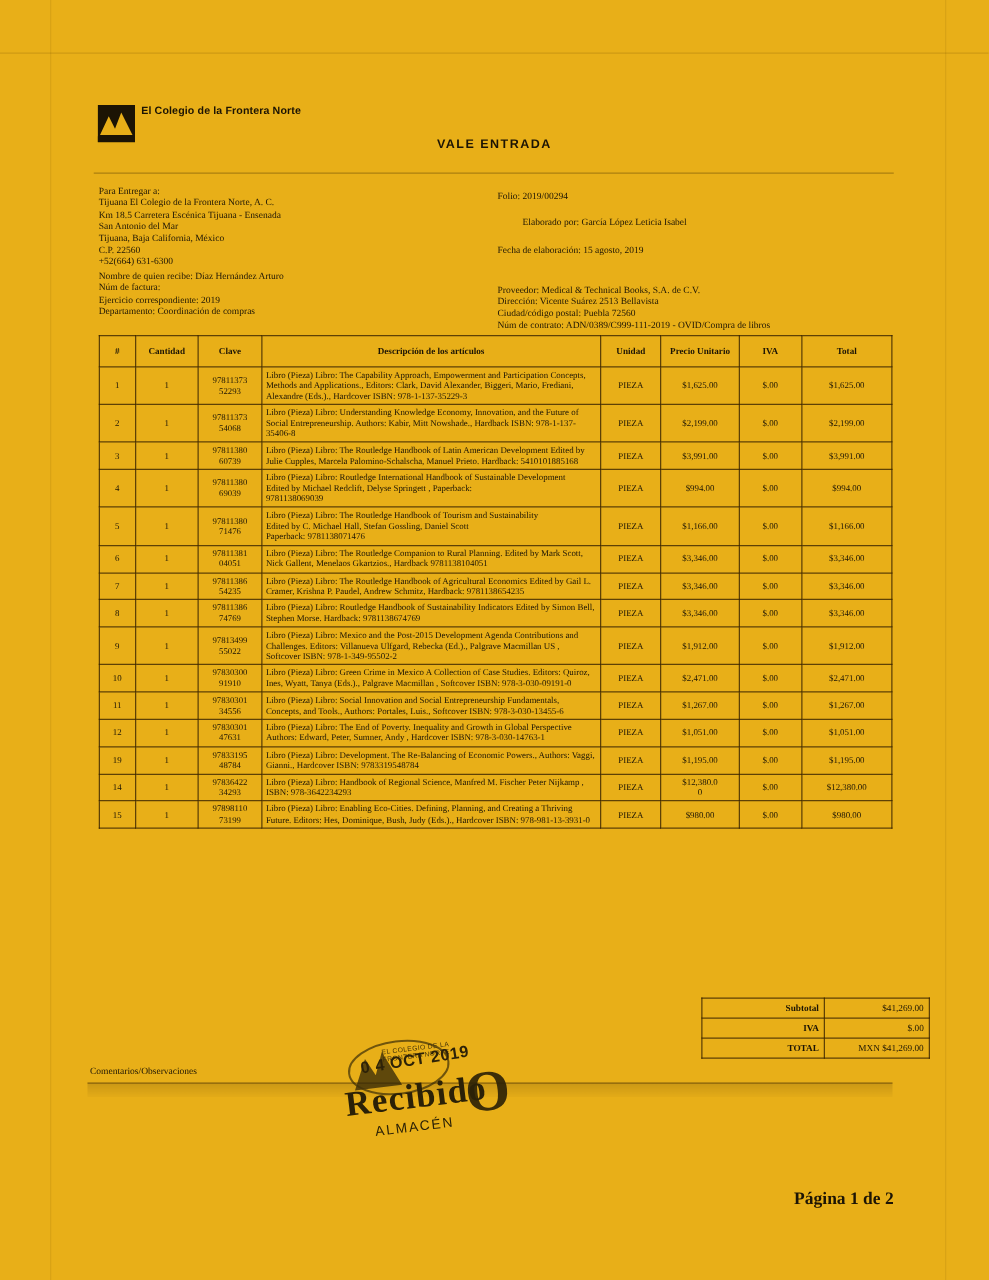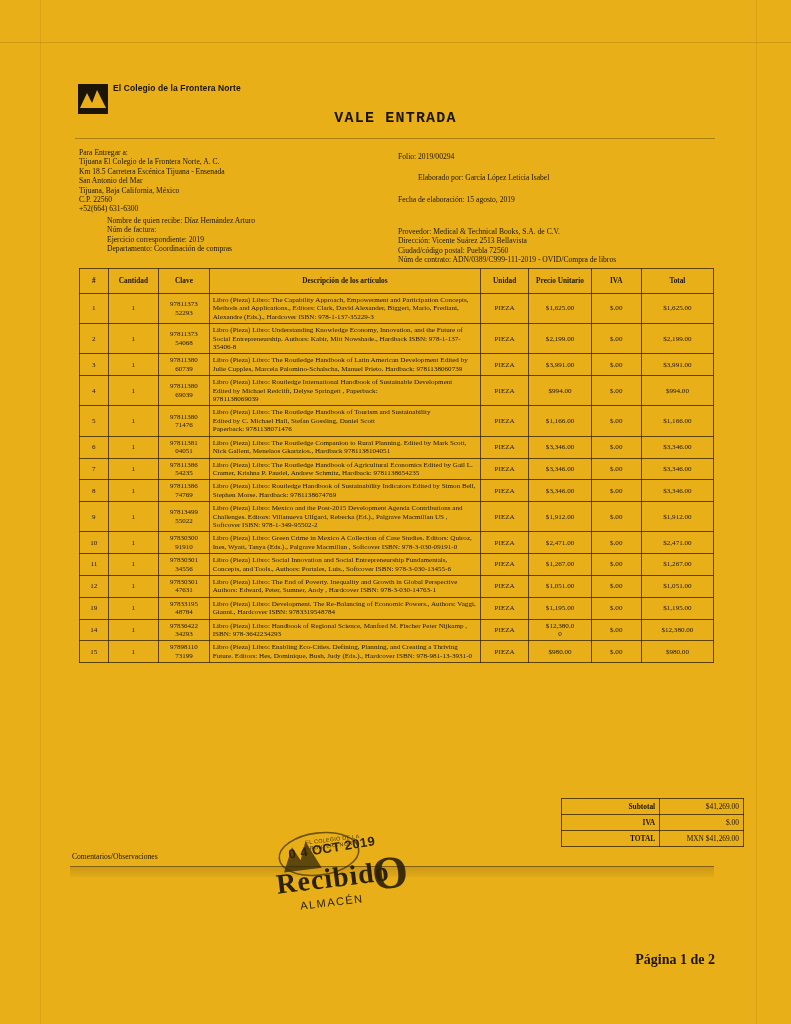--- a/index.html
+++ b/index.html
@@ -56,42 +56,42 @@
     line-height: 9.8px;
     font-weight: bold;
     color: #1c1404;
     letter-spacing: 0.1px;
   }
   .doc-title {
     position: absolute;
     left: 0; top: 110px;
     width: 791px;
     text-align: center;
-    font-family: Liberation Mono, monospace;
-    font-weight: bold;
-    font-size: 15px;
+    font-family: Liberation Sans, sans-serif;
+    font-weight: bold;
+    font-size: 10px;
     letter-spacing: 1.2px;
     color: #1c1404;
   }
   .hr-top {
     position: absolute;
     left: 75px; top: 138px; width: 640px; height: 1px;
     background: rgba(60,40,0,0.35);
   }
 
   
   .meta {
     position: absolute;
     font-size: 7.6px;
     line-height: 9.4px;
     color: #1d1505;
     white-space: pre-line;
   }
   .meta-left-1 { left: 79px; top: 148px; }
-  .meta-left-2 { left: 79px; top: 216px; margin-left: 28px; }
+  .meta-left-2 { left: 79px; top: 216px; }
   .meta-right-1 { left: 398px; top: 152px; }
   .meta-right-2 { left: 398px; top: 173px; margin-left: 20px; }
   .meta-right-3 { left: 398px; top: 216px; margin-top: 11px; }
 
   
   .tbl {
     position: absolute;
     left: 79px; top: 268px;
     width: 635px;
     border-collapse: collapse;
@@ -297,21 +297,21 @@
         <td class="c-unit">PIEZA</td>
         <td class="c-price">$2,199.00</td>
         <td class="c-iva">$.00</td>
         <td class="c-total">$2,199.00</td>
       </tr>
       <tr>
         <td class="c-num">3</td>
         <td class="c-qty">1</td>
         <td class="c-key" style="white-space:pre-line">97811380
 60739</td>
-        <td class="c-desc" style="white-space:pre-line">Libro (Pieza) Libro: The Routledge Handbook of Latin American Development Edited by Julie Cupples, Marcela Palomino-Schalscha, Manuel Prieto. Hardback: 9781138060739</td>
+        <td class="c-desc" style="white-space:pre-line">Libro (Pieza) Libro: The Routledge Handbook of Latin American Development Edited by Julie Cupples, Marcela Palomino-Schalscha, Manuel Prieto. Hardback: 5410101885168</td>
         <td class="c-unit">PIEZA</td>
         <td class="c-price">$3,991.00</td>
         <td class="c-iva">$.00</td>
         <td class="c-total">$3,991.00</td>
       </tr>
       <tr>
         <td class="c-num">4</td>
         <td class="c-qty">1</td>
         <td class="c-key" style="white-space:pre-line">97811380
 69039</td>

